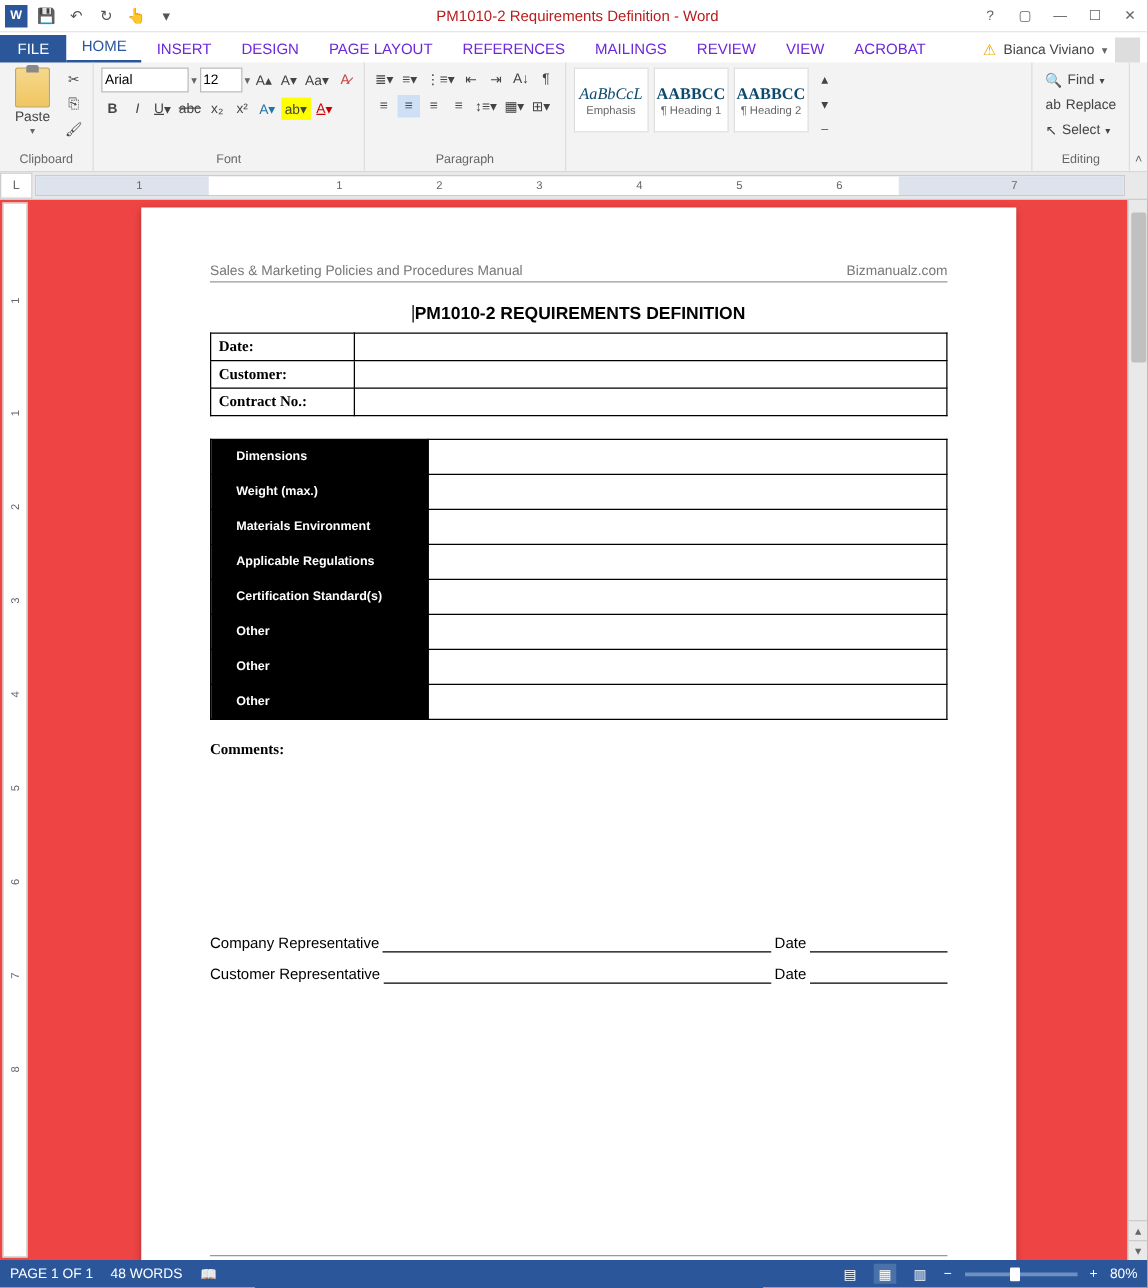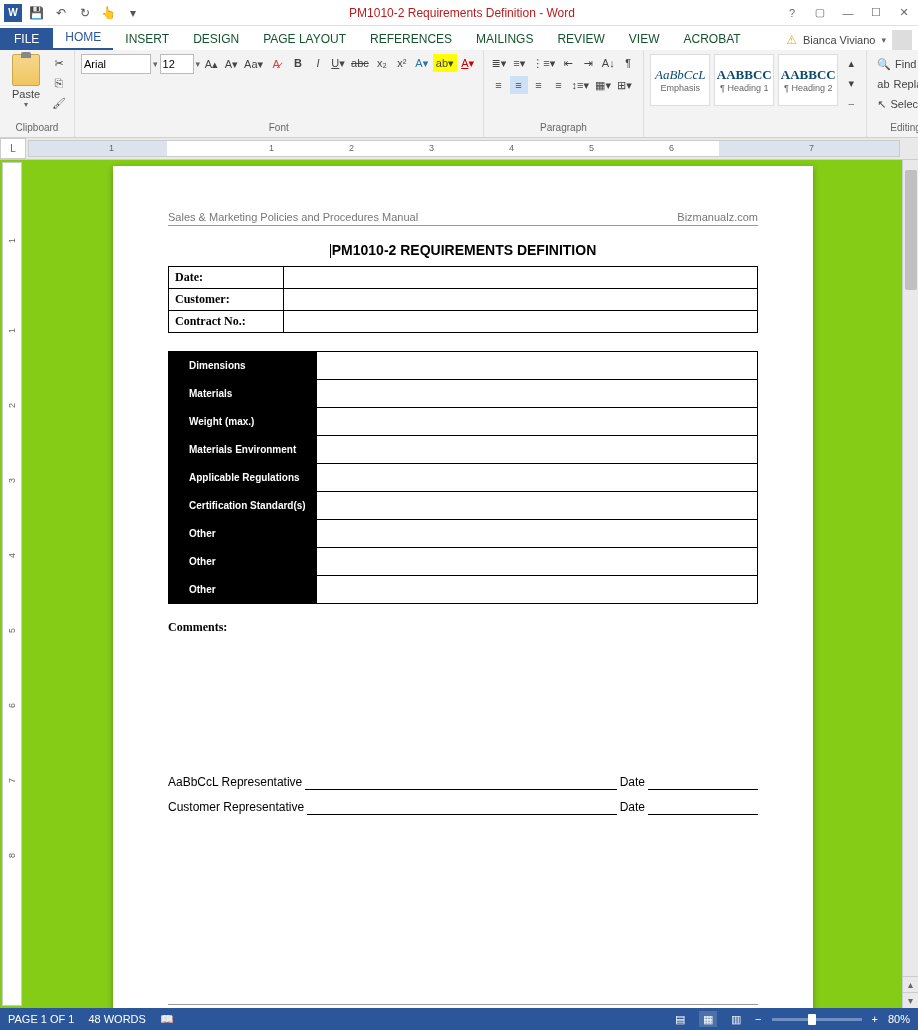--- a/index.html
+++ b/index.html
@@ -10,21 +10,21 @@
 .titlebar-left { display: flex; align-items: center; gap: 6px; padding-left: 4px; }
 .word-icon { width: 18px; height: 18px; background: #2b579a; color: #fff; font-size: 10px; font-weight: bold; display: flex; align-items: center; justify-content: center; }
 .qat-btn { width: 18px; height: 18px; display: flex; align-items: center; justify-content: center; color: #555; font-size: 12px; cursor: pointer; }
 .titlebar-center { flex: 1; text-align: center; font-size: 12px; color: #b91c1c; }
 .titlebar-right { display: flex; align-items: center; gap: 8px; padding-right: 4px; }
 .win-btn { width: 20px; height: 20px; display: flex; align-items: center; justify-content: center; font-size: 11px; color: #666; cursor: pointer; }
 
 
 .tabs { height: 24px; display: flex; align-items: flex-end; background: #fff; padding-left: 0; }
 .tab-file { background: #2b579a; color: #fff; padding: 4px 14px; font-size: 12px; cursor: pointer; }
-.tab { padding: 4px 12px; font-size: 12px; color: #14532d; cursor: pointer; text-transform: uppercase; }
+.tab { padding: 4px 12px; font-size: 12px; color: #6d28d9; cursor: pointer; text-transform: uppercase; }
 .tab.active { color: #2b579a; border-bottom: 2px solid #2b579a; }
 .tabs-right { margin-left: auto; display: flex; align-items: center; gap: 6px; padding-right: 6px; font-size: 11px; }
 .user-name { color: #444; }
 .warn-icon { color: #f0a500; font-size: 12px; }
 .avatar { width: 20px; height: 20px; background: #ddd; }
 
 
 .ribbon { height: 88px; background: #f3f3f3; border-bottom: 1px solid #d0d0d0; display: flex; }
 .rgroup { border-right: 1px solid #ddd; padding: 4px 6px 2px; display: flex; flex-direction: column; }
 .rgroup-body { flex: 1; display: flex; align-items: flex-start; gap: 4px; }
@@ -43,39 +43,39 @@
 .editing-item { display: flex; align-items: center; gap: 4px; font-size: 11px; color: #444; cursor: pointer; height: 20px; padding: 0 4px; }
 
 
 .ruler-area { height: 22px; background: #e9e9e9; display: flex; border-bottom: 1px solid #ccc; }
 .ruler-corner { width: 26px; background: #fff; border: 1px solid #ccc; display: flex; align-items: center; justify-content: center; font-size: 10px; color: #666; }
 .ruler-h { flex: 1; background: #fff; margin: 2px 18px 2px 2px; border: 1px solid #ccc; position: relative; font-size: 9px; color: #666; }
 .ruler-h span { position: absolute; top: 2px; }
 .ruler-shade { position: absolute; top: 0; height: 100%; background: #dde3ec; }
 
 
-.doc-area { position: absolute; top: 160px; bottom: 22px; left: 0; right: 0; background: #84cc16; display: flex; }
+.doc-area { position: absolute; top: 160px; bottom: 22px; left: 0; right: 0; background: #ef4444; display: flex; }
 .ruler-v { width: 20px; background: #fff; margin: 2px; border: 1px solid #ccc; position: relative; }
 .ruler-v span { position: absolute; left: 4px; font-size: 9px; color: #666; transform: rotate(-90deg); transform-origin: left top; }
 .canvas { flex: 1; overflow: auto; padding: 6px 0 0 0; display: flex; justify-content: center; }
 .page { width: 700px; height: 895px; background: #fff; box-shadow: 0 2px 6px rgba(0,0,0,.3); padding: 45px 55px; position: relative; }
 .scrollbar-v { width: 16px; background: #e9e9e9; border-left: 1px solid #ccc; position: relative; }
 .scroll-thumb { position: absolute; left: 2px; width: 12px; top: 10px; height: 120px; background: #c0c0c0; border-radius: 2px; }
 .scroll-arrows { position: absolute; bottom: 0; left: 0; right: 0; display: flex; flex-direction: column; }
 .scroll-arrows div { height: 16px; display: flex; align-items: center; justify-content: center; font-size: 10px; color: #666; border-top: 1px solid #ccc; cursor: pointer; }
 
 
 .hdr-line { display: flex; justify-content: space-between; font-family: 'Times New Roman', serif; font-size: 11px; color: #777; border-bottom: 1px solid #999; padding-bottom: 2px; margin-bottom: 16px; }
 .doc-title { text-align: center; font-family: Arial, sans-serif; font-weight: bold; font-size: 14px; margin-bottom: 8px; }
 table.t1 { width: 100%; border-collapse: collapse; margin-bottom: 18px; }
 table.t1 td { border: 1px solid #000; padding: 3px 6px; font-family: 'Times New Roman', serif; font-size: 12px; }
 table.t1 td.lbl { width: 115px; font-weight: bold; }
 table.t2 { width: 100%; border-collapse: collapse; margin-bottom: 16px; }
 table.t2 td { border: 1px solid #000; padding: 8px 8px; font-size: 10px; }
-table.t2 td.blk { background: #000; color: #fff; font-weight: bold; font-family: Arial,sans-serif; width: 148px; padding-left: 20px; }
+table.t2 td.blk { background: #000; color: #fff; font-weight: bold; font-family: Arial,sans-serif; width: 174px; padding-left: 20px; }
 .comments-lbl { font-family: 'Times New Roman', serif; font-weight: bold; font-size: 12px; margin-bottom: 140px; }
 .sig-row { font-family: 'Times New Roman', serif; font-size: 12px; margin-bottom: 10px; display: flex; }
 .sig-line { border-bottom: 1px solid #000; display: inline-block; }
 .ftr-line { position: absolute; bottom: 42px; left: 55px; right: 55px; display: flex; justify-content: space-between; font-family: 'Times New Roman', serif; font-size: 11px; color: #777; border-top: 1px solid #999; padding-top: 2px; }
 
 
 .statusbar { position: absolute; bottom: 0; left: 0; right: 0; height: 22px; background: #2b579a; color: #fff; display: flex; align-items: center; font-size: 11px; padding: 0 8px; gap: 14px; }
 .statusbar .sb-right { margin-left: auto; display: flex; align-items: center; gap: 10px; }
 .zoom-slider { width: 90px; height: 3px; background: #6d8fc2; position: relative; }
 .zoom-slider::after { content: ''; position: absolute; left: 40%; top: -4px; width: 8px; height: 11px; background: #fff; border-radius: 1px; }
@@ -136,21 +136,21 @@
       <div class="rcol">
         <div class="rbtn">✂</div>
         <div class="rbtn">⎘</div>
         <div class="rbtn">🖌</div>
       </div>
     </div>
     <div class="rgroup-label">Clipboard</div>
   </div>
 
   <div class="rgroup">
-    <div class="rgroup-body" style="flex-direction:row;gap:4px;">
+    <div class="rgroup-body" style="flex-direction:column;gap:4px;">
       <div class="rrow">
         <input class="font-select" value="Arial" style="">
         <span style="font-size:9px;color:#666;">▾</span>
         <input class="size-select" value="12" style="">
         <span style="font-size:9px;color:#666;">▾</span>
         <div class="rbtn">A▴</div>
         <div class="rbtn">A▾</div>
         <div class="rbtn">Aa▾</div>
         <div class="rbtn" style="color:#c44;">A̷</div>
       </div>
@@ -298,24 +298,20 @@
       </tbody>
         </table>
 
       <table class="t2">
         <tbody>
             <tr>
               <td class="blk">Dimensions</td>
               <td></td>
             </tr>
         <tr>
-              <td class="blk">Materials</td>
-              <td></td>
-            </tr>
-        <tr>
               <td class="blk">Weight (max.)</td>
               <td></td>
             </tr>
         <tr>
               <td class="blk">Materials Environment</td>
               <td></td>
             </tr>
         <tr>
               <td class="blk">Applicable Regulations</td>
               <td></td>
@@ -335,21 +331,21 @@
         <tr>
               <td class="blk">Other</td>
               <td></td>
             </tr>
       </tbody>
         </table>
 
       <div class="comments-lbl">Comments:</div>
 
       <div class="sig-row">
-        <span>AaBbCcL Representative</span>&nbsp;
+        <span>Company Representative</span>&nbsp;
         <span class="sig-line" style="flex:1 1 260px;"></span>&nbsp;
         <span>Date</span>&nbsp;
         <span class="sig-line" style="width:110px;"></span>
       </div>
       <div class="sig-row">
         <span>Customer Representative</span>&nbsp;
         <span class="sig-line" style="flex:1 1 255px;"></span>&nbsp;
         <span>Date</span>&nbsp;
         <span class="sig-line" style="width:110px;"></span>
       </div>

